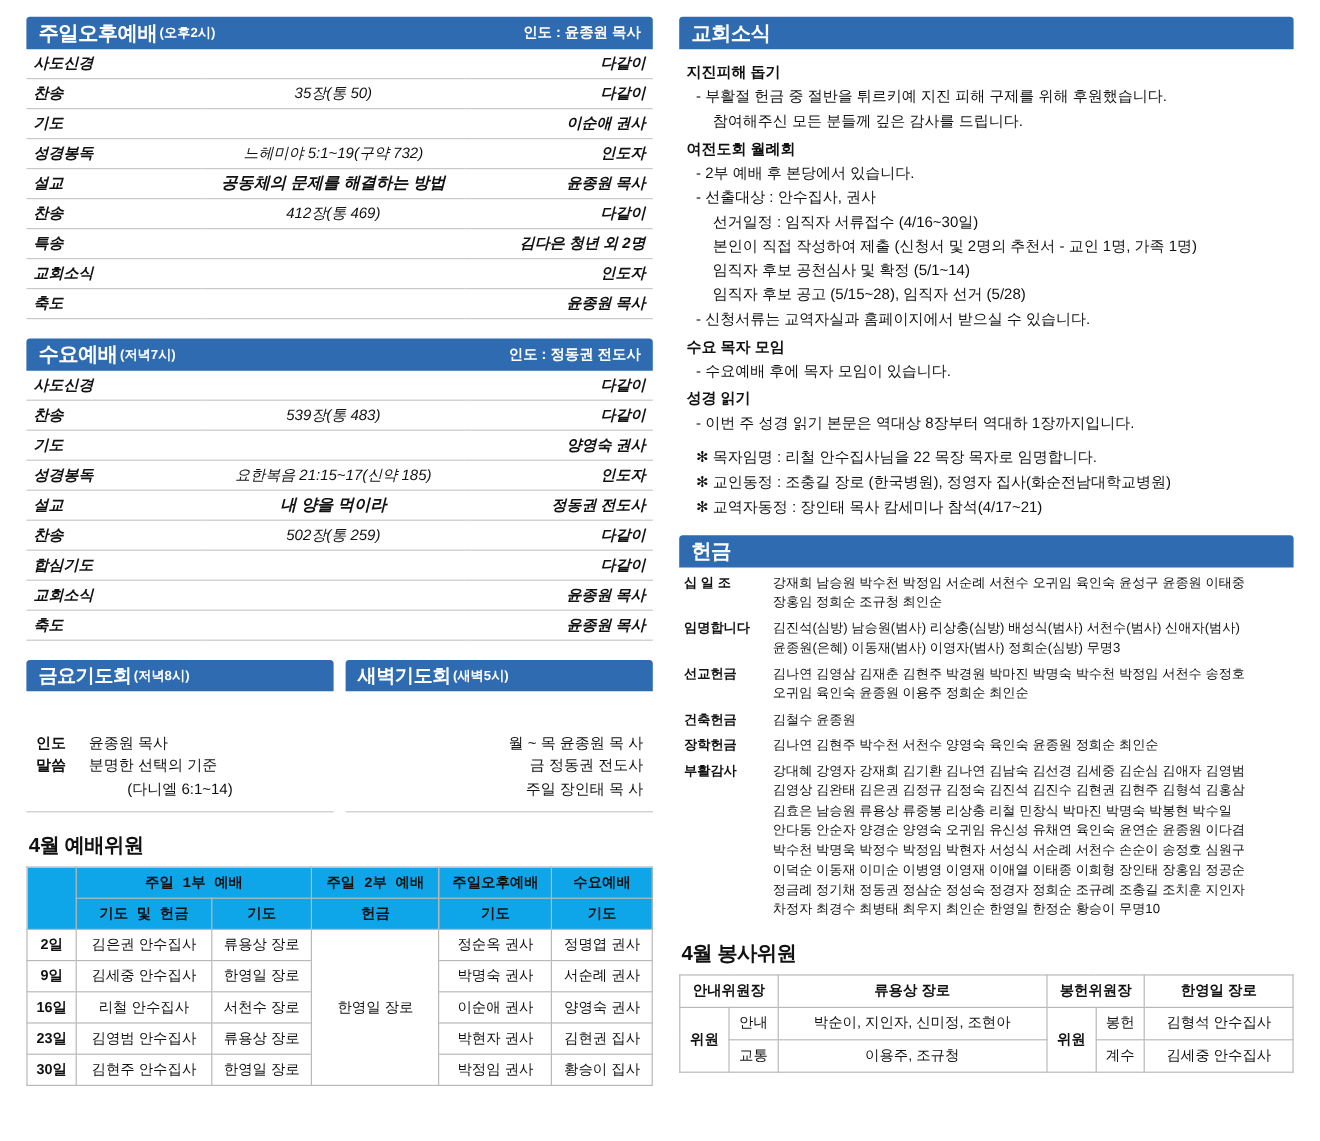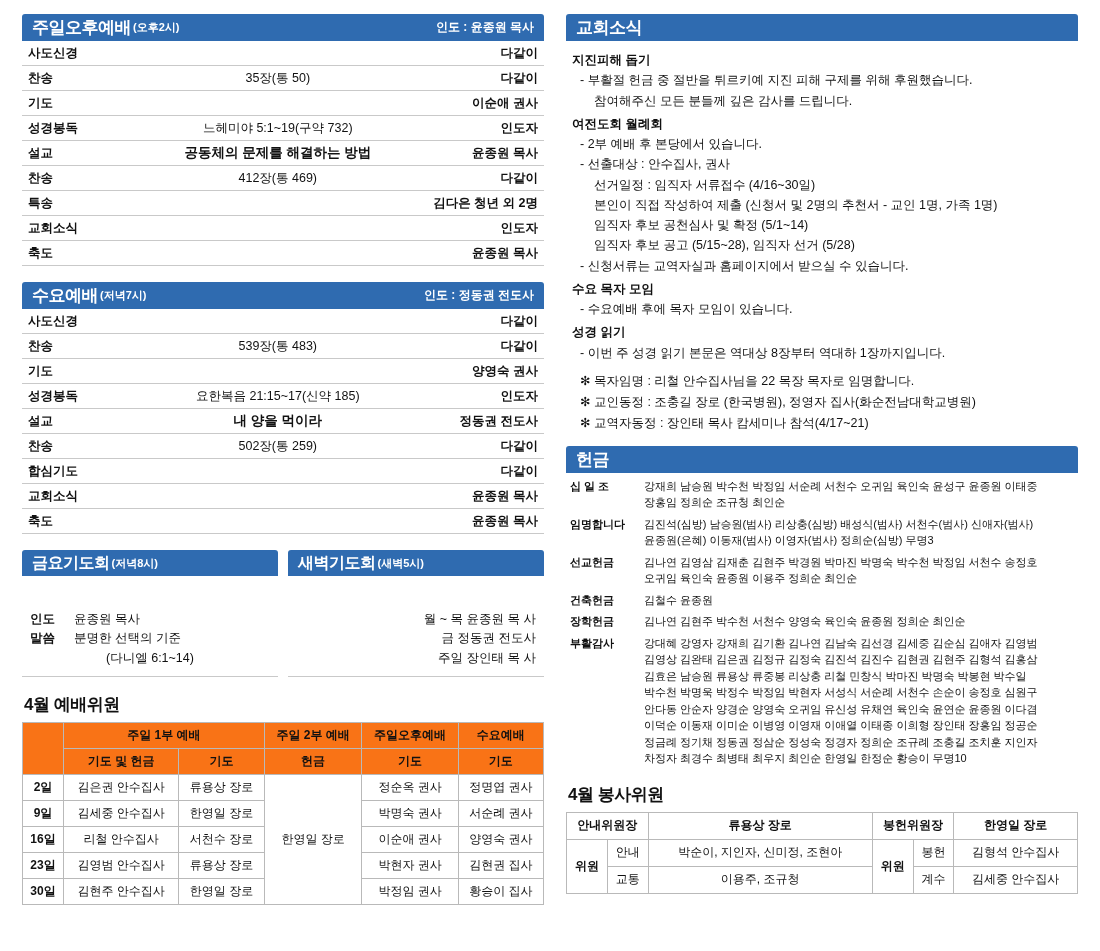--- a/index.html
+++ b/index.html
@@ -30,20 +30,21 @@
   .bar .right-txt{margin-left:auto;font-size:12px;font-weight:bold;}
 
   
   table.ws{width:100%;border-collapse:collapse;margin-top:0;}
   table.ws td{
     border-bottom:1px solid #c9c9c9;
     height:24px;
     font-size:12.5px;
     padding:0 6px;
     vertical-align:middle;
+    font-style:italic;
   }
   table.ws td.l{width:28%;font-weight:bold;}
   table.ws td.c{width:42%;text-align:center;}
   table.ws td.r{width:30%;text-align:right;font-weight:bold;}
   table.ws td.c.em{font-weight:bold;font-size:13.5px;}
 
   
   .duo{display:flex;gap:10px;margin-top:16px;}
   .duo .box{flex:1;}
   .duo .bar{height:26px;}
@@ -53,21 +54,21 @@
   .body-box .k{font-weight:bold;width:44px;}
   .body-box .v{flex:1;}
   .body-box.rt{text-align:right;}
 
   
   h3.month{font-size:17px;font-weight:bold;margin:16px 0 6px 2px;letter-spacing:-0.5px;}
   table.comm{width:100%;border-collapse:collapse;font-size:12px;}
   table.comm th,table.comm td{
     border:1px solid #b9b9b9;text-align:center;height:25px;padding:0 2px;
   }
-  table.comm th{font-weight:bold;background:#f97316;}
+  table.comm th{font-weight:bold;background:#0ea5e9;font-family:Liberation Mono, monospace;}
   table.comm td.idx{font-weight:bold;width:36px;}
 
   
   .news{font-size:12.5px;line-height:1.62;padding:6px 4px 0 6px;}
   .news .h{font-weight:bold;margin-top:3px;}
   .news .i1{padding-left:8px;}
   .news .i2{padding-left:22px;}
   .news .star{margin-top:1px;}
   .news .sp{height:7px;}
 
@@ -361,22 +362,22 @@
             <div class="val">
               <div>김나연 김현주 박수천 서천수 양영숙 육인숙 윤종원 정희순 최인순</div>
             </div>
           </div>
           <div class="off">
             <div class="lab">부활감사</div>
             <div class="val">
               <div>강대혜 강영자 강재희 김기환 김나연 김남숙 김선경 김세중 김순심 김애자 김영범</div>
               <div>김영상 김완태 김은권 김정규 김정숙 김진석 김진수 김현권 김현주 김형석 김홍삼</div>
               <div>김효은 남승원 류용상 류중봉 리상충 리철 민창식 박마진 박명숙 박봉현 박수일</div>
+              <div>안다동 안순자 양경순 양영숙 오귀임 유신성 유채연 육인숙 윤연순 윤종원 이다겸</div>
               <div>박수천 박명욱 박정수 박정임 박현자 서성식 서순례 서천수 손순이 송정호 심원구</div>
-              <div>안다동 안순자 양경순 양영숙 오귀임 유신성 유채연 육인숙 윤연순 윤종원 이다겸</div>
               <div>이덕순 이동재 이미순 이병영 이영재 이애열 이태종 이희형 장인태 장홍임 정공순</div>
               <div>정금례 정기채 정동권 정삼순 정성숙 정경자 정희순 조규례 조충길 조치훈 지인자</div>
               <div>차정자 최경수 최병태 최우지 최인순 한영일 한정순 황승이 무명10</div>
             </div>
           </div>
         </div>
     </div>
 
     <div style="margin-top:10px;">
       <h3 class="month">4월 봉사위원</h3>

